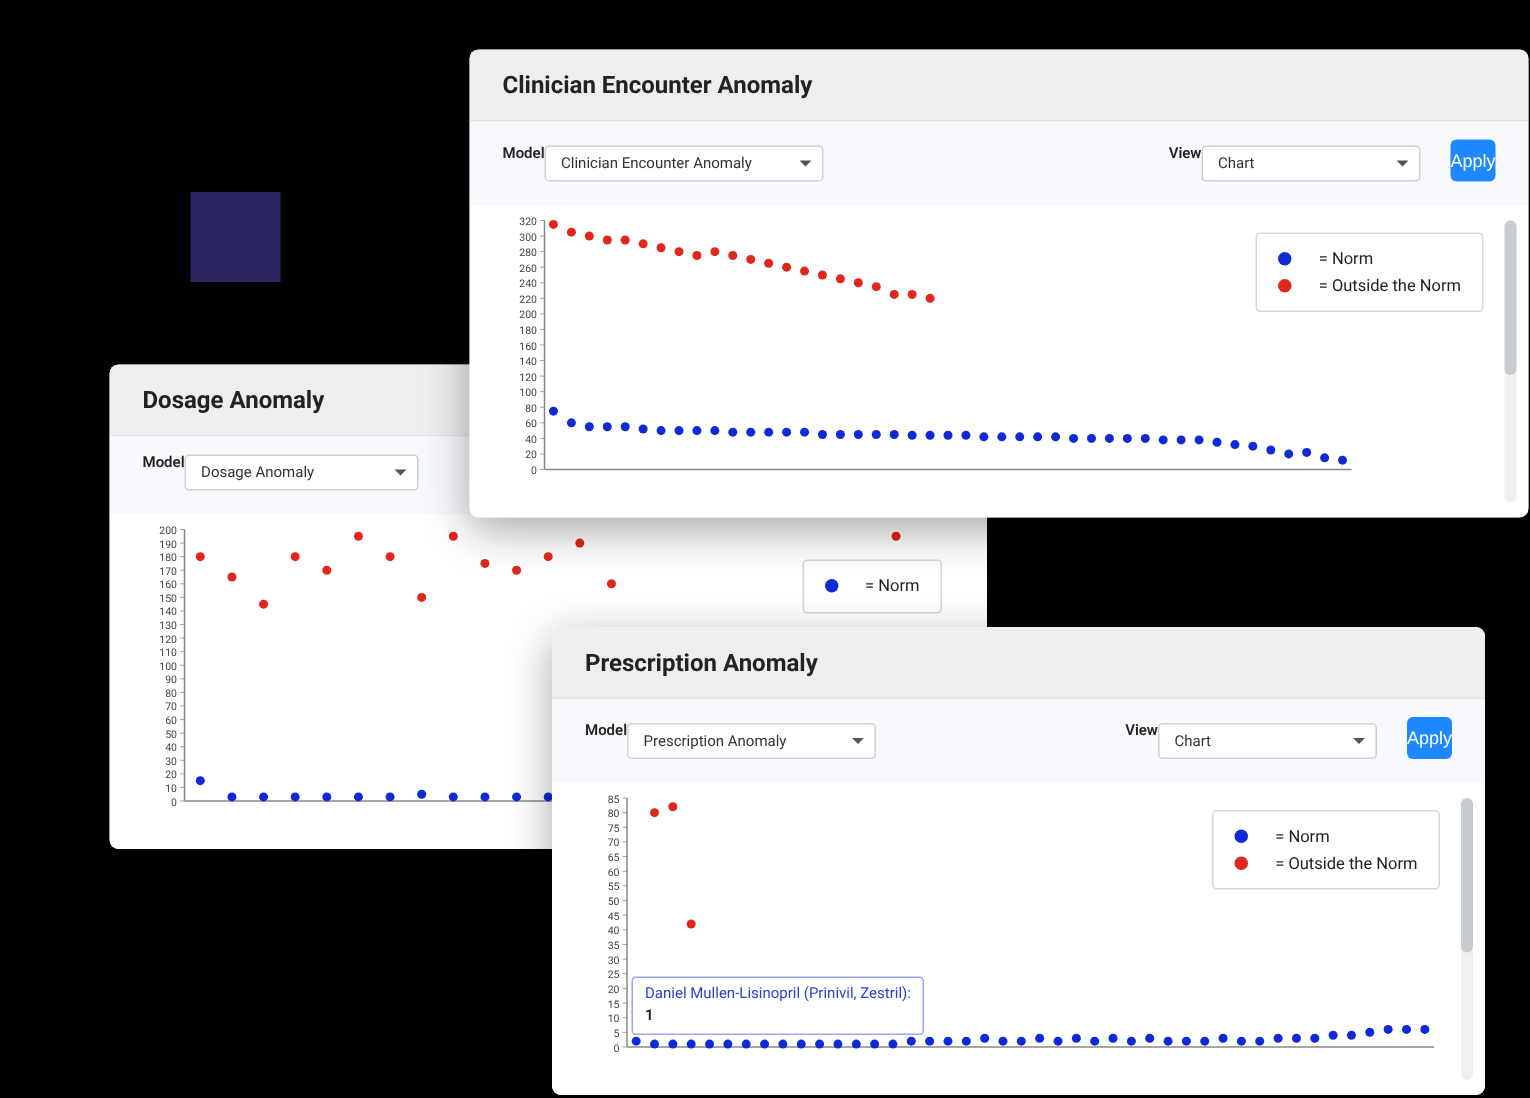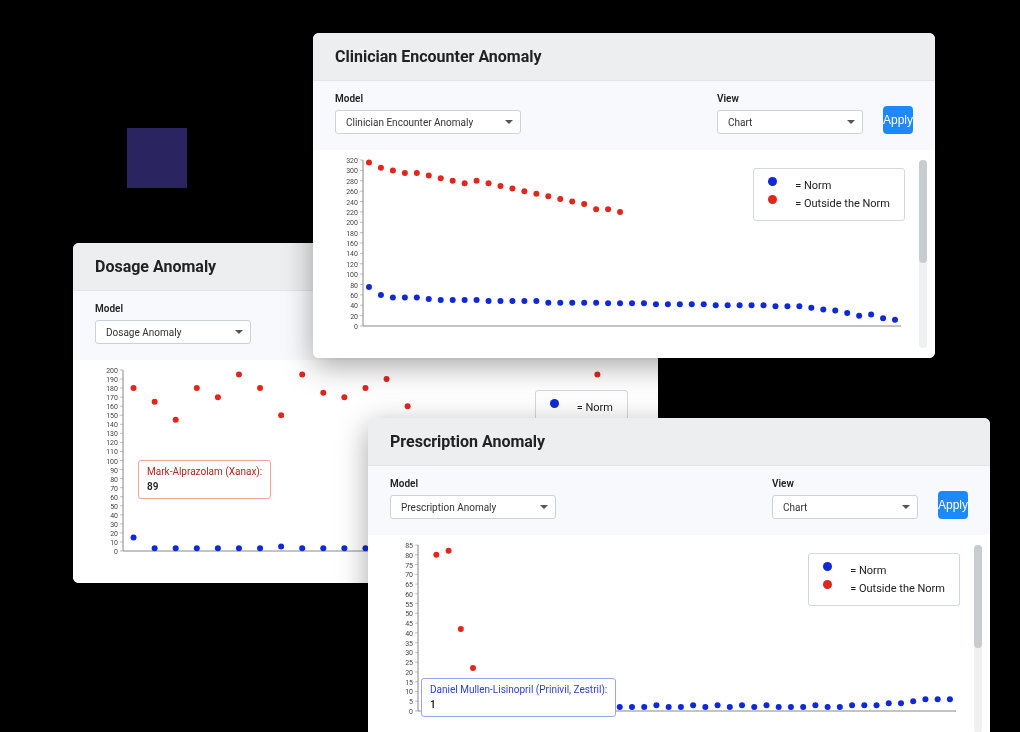--- a/index.html
+++ b/index.html
@@ -1,31 +1,31 @@
 <!DOCTYPE html>
 <html><head>
 <meta charset="utf-8">
 <style>
   html,body{margin:0;padding:0;width:1020px;height:732px;background:#000;font-family:-apple-system,BlinkMacSystemFont,"Segoe UI",Roboto,Arial,sans-serif;overflow:hidden}
   .card{position:absolute;background:#fff;border-radius:6px;box-shadow:0 8px 30px rgba(0,0,0,.35);overflow:hidden}
   .card-header{background:#eceeef;padding:14px 22px;border-bottom:1px solid #e2e4e6}
   .card-title{font-size:16px;font-weight:700;color:#222}
   .controls-row{display:flex;align-items:flex-end;background:#f7f9fc;padding:12px 22px 16px;gap:20px}
-  .control-group{display:flex;flex-direction:column}
+  .control-group{display:flex;flex-direction:row}
   .control-label{font-size:10px;font-weight:600;color:#222;margin-bottom:6px}
   .select{position:relative;background:#fff;border:1px solid #ccd2d9;border-radius:3px;font-size:10px;color:#333;height:22px;display:flex;align-items:center;padding:0 24px 0 10px;cursor:pointer}
   .select .chev{position:absolute;right:7px;top:50%;transform:translateY(-50%);width:0;height:0;border-left:4px solid transparent;border-right:4px solid transparent;border-top:4px solid #555}
   .spacer{flex:1}
   .apply-btn{background:#1e88ff;color:#fff;border:none;border-radius:4px;font-size:12px;font-weight:500;padding:7px 0;cursor:pointer}
   .chart-wrap{position:relative;background:#fff;padding:6px 22px 12px 22px}
   .chart-svg{display:block}
   .scrollbar{position:absolute;right:8px;top:10px;bottom:10px;width:8px;background:#eef0f2;border-radius:4px}
   .scrollbar .thumb{position:absolute;left:0;right:0;background:#c7ccd1;border-radius:4px}
   .legend-box{position:absolute;background:#fff;border:1px solid #d4d8dd;border-radius:3px;padding:8px 14px;font-size:11px;color:#222}
-  .legend-row{display:flex;gap:18px;line-height:1.6}
+  .legend-row{display:flex;align-items:center;gap:18px;line-height:1.6}
   .dot{width:9px;height:9px;border-radius:50%;display:inline-block}
   .dot-blue{background:#1029d6}
   .dot-red{background:#e1261c}
   .tooltip{position:absolute;background:#fff;border-radius:3px;font-size:10px;padding:4px 8px;line-height:1.4}
   .tooltip-red{border:1px solid #f4a19c;color:#b8251e}
   .tooltip-blue{border:1px solid #9aa6f2;color:#2b3fd6}
   .tooltip .val{display:block;color:#222;font-weight:600;margin-top:1px}
   .deco-square{position:absolute;width:60px;height:60px;background:#2a2560}
 </style>
 </head>
@@ -137,28 +137,24 @@
         <circle cx="418.04166666666663" cy="182.285" r="3" fill="#1029d6"></circle>
         <circle cx="439.125" cy="182.285" r="3" fill="#1029d6"></circle>
         <circle cx="460.2083333333333" cy="182.285" r="3" fill="#1029d6"></circle>
       </svg>
     <div class="legend-box" style="right:30px;top:30px">
       <div class="legend-row">
           <span class="dot dot-blue"></span>
           <span>= Norm</span>
         </div>
     </div>
-    <div class="tooltip tooltip-red" style="left:65px;top:100px">
-      <span>Mark-Alprazolam (Xanax):</span>
-      <span class="val">89</span>
-    </div>
   </div>
 </div>
 
-<div class="card" style="left:313px;top:33px;width:622px">
+<div class="card" style="left:313px;top:33px;width:706px">
   <div class="card-header">
     <div class="card-title">Clinician Encounter Anomaly</div>
   </div>
   <div class="controls-row">
     <div class="control-group">
       <span class="control-label">Model</span>
       <div class="select" style="width:150px">
         <span>Clinician Encounter Anomaly</span>
         <span class="chev"></span>
       </div>
@@ -415,21 +411,21 @@
     <div class="legend-box" style="right:30px;top:18px">
       <div class="legend-row">
           <span class="dot dot-blue"></span>
           <span>= Norm</span>
         </div>
       <div class="legend-row">
           <span class="dot dot-red"></span>
           <span>= Outside the Norm</span>
         </div>
     </div>
-    <div class="tooltip tooltip-blue" style="left:53px;top:143px">
+    <div class="tooltip tooltip-blue" style="left:53px;top:129px">
       <span>Daniel Mullen-Lisinopril (Prinivil, Zestril):</span>
       <span class="val">1</span>
     </div>
     <div class="scrollbar">
         <div class="thumb" style="top:0;height:55%"></div>
       </div>
   </div>
 </div>
 
 </body></html>

